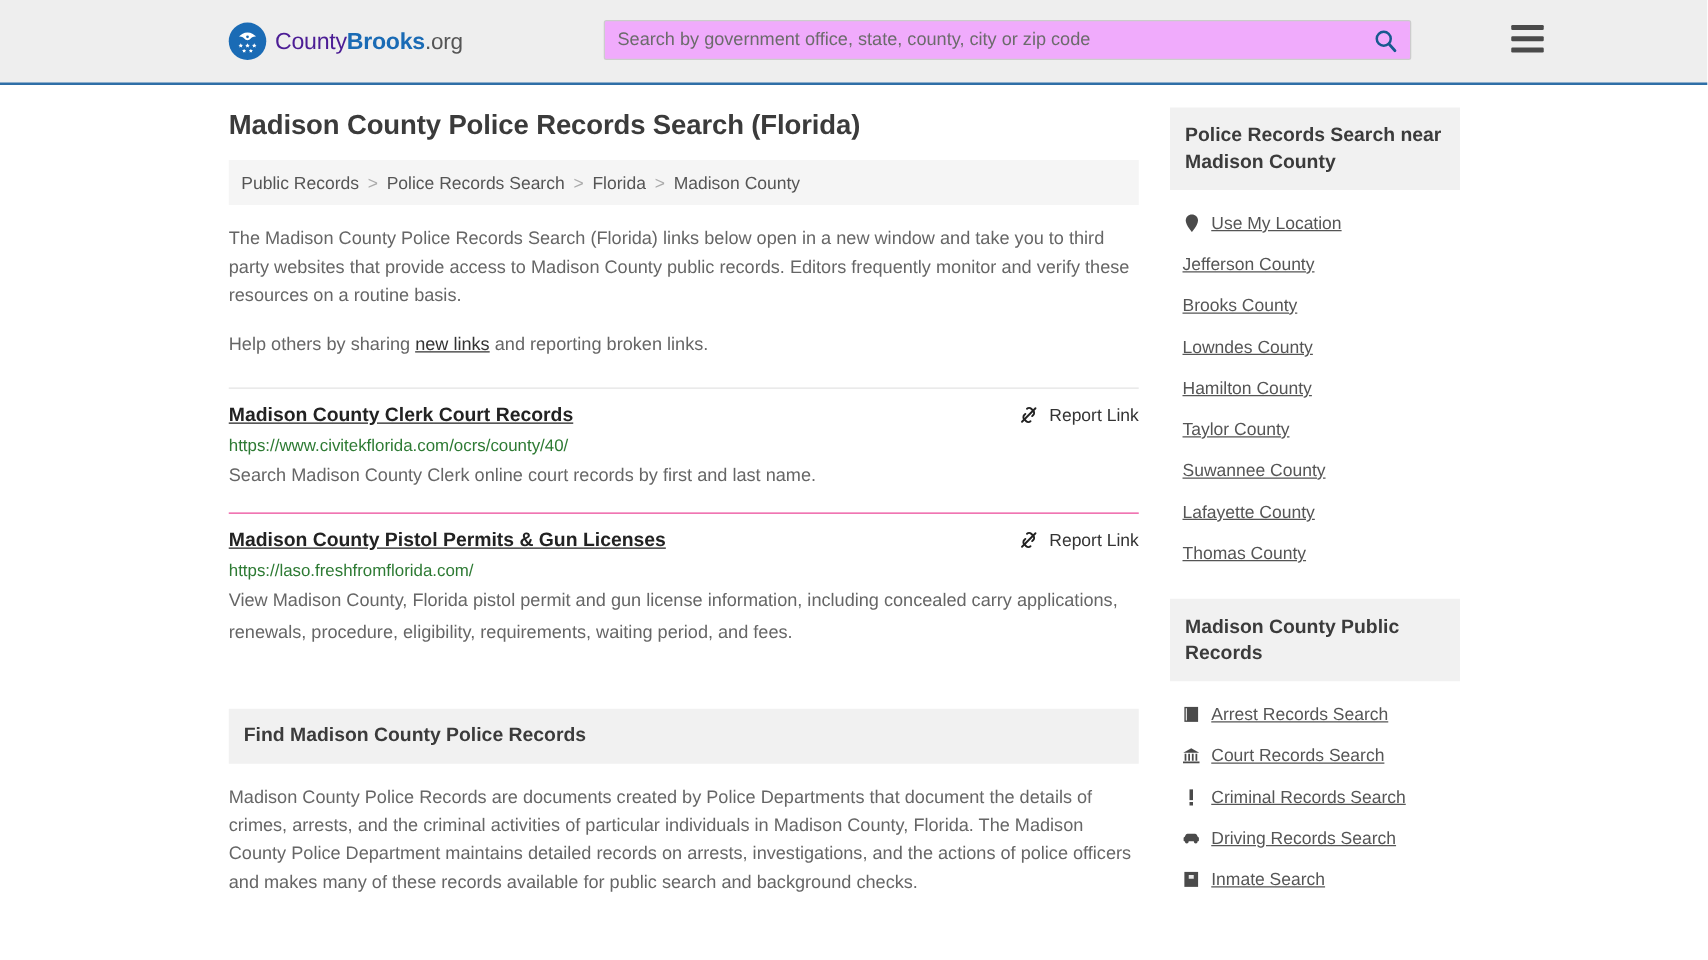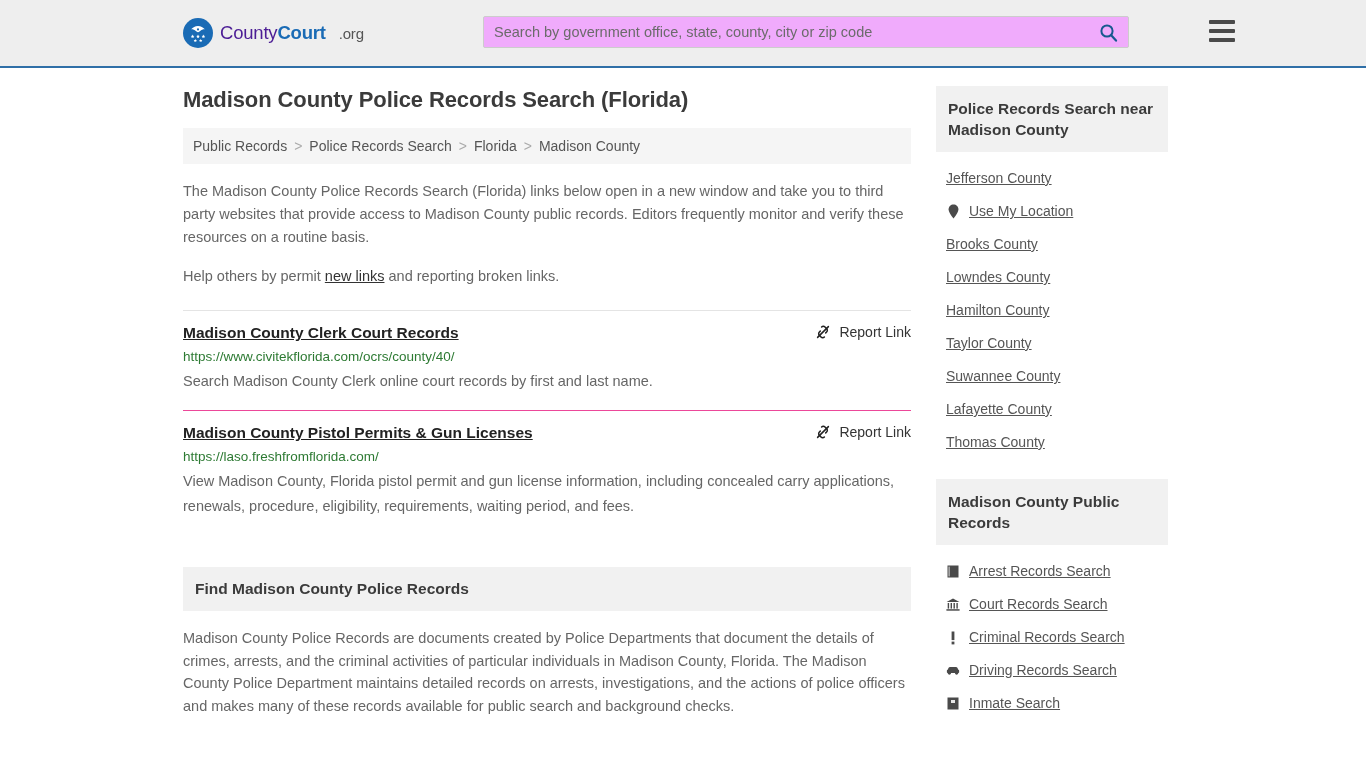--- a/index.html
+++ b/index.html
@@ -49,21 +49,21 @@
     flex: 0 0 auto;
   }
   .brand-mark svg { display: block; }
   .brand-text {
     font-size: 18.5px;
     letter-spacing: -0.2px;
     white-space: nowrap;
   }
   .brand-text .b1 { color: #4c1d95; margin-top: 38px; }
   .brand-text .b2 { color: #1a6bb5; font-weight: bold; }
-  .brand-text .b3 { color: #555555; font-size: 15px; margin-left: 13px; }
+  .brand-text .b3 { color: #555555; font-size: 18px; }
 
   .search-wrap {
     position: absolute;
     left: 300px;
     top: 16px;
     width: 646px;
     height: 32px;
     display: flex;
     align-items: center;
     background: #f0abfc;
@@ -265,21 +265,21 @@
         <svg width="22" height="22" viewBox="0 0 22 22">
           <path d="M11 4 C8 4 6 5.5 4.2 7.2 C6 7 7.2 7.6 8.2 8.6 C9 9.4 10 10.2 11 10.2 C12 10.2 13 9.4 13.8 8.6 C14.8 7.6 16 7 17.8 7.2 C16 5.5 14 4 11 4 Z" fill="#ffffff"></path>
           <circle cx="11" cy="7.4" r="1.1" fill="#1a6bb5"></circle>
           <path d="M5.6 12.6 l0.55 1.15 1.25 0.18 -0.9 0.88 0.21 1.25 -1.11 -0.59 -1.11 0.59 0.21 -1.25 -0.9 -0.88 1.25 -0.18 Z" fill="#ffffff"></path>
           <path d="M11 12.6 l0.55 1.15 1.25 0.18 -0.9 0.88 0.21 1.25 -1.11 -0.59 -1.11 0.59 0.21 -1.25 -0.9 -0.88 1.25 -0.18 Z" fill="#ffffff"></path>
           <path d="M16.4 12.6 l0.55 1.15 1.25 0.18 -0.9 0.88 0.21 1.25 -1.11 -0.59 -1.11 0.59 0.21 -1.25 -0.9 -0.88 1.25 -0.18 Z" fill="#ffffff"></path>
           <path d="M8.3 16.9 l0.5 1.05 1.15 0.17 -0.83 0.8 0.2 1.15 -1.02 -0.54 -1.02 0.54 0.2 -1.15 -0.83 -0.8 1.15 -0.17 Z" fill="#ffffff"></path>
           <path d="M13.7 16.9 l0.5 1.05 1.15 0.17 -0.83 0.8 0.2 1.15 -1.02 -0.54 -1.02 0.54 0.2 -1.15 -0.83 -0.8 1.15 -0.17 Z" fill="#ffffff"></path>
         </svg>
       </span>
-      <span class="brand-text"><span class="b1">County</span><span class="b2">Court</span><span class="b3">.org</span></span>
+      <span class="brand-text"><span class="b1">County</span><span class="b2">Brooks</span><span class="b3">.org</span></span>
     </a>
 
     <div class="search-wrap">
       <input class="search-input" type="text" placeholder="Search by government office, state, county, city or zip code" style="">
       <button class="search-btn">
         <svg width="19" height="19" viewBox="0 0 19 19">
           <circle cx="8" cy="8" r="5.6" fill="none" stroke="#17598f" stroke-width="2"></circle>
           <line x1="12.2" y1="12.2" x2="17" y2="17.6" stroke="#17598f" stroke-width="2.2" stroke-linecap="round"></line>
         </svg>
       </button>
@@ -305,21 +305,21 @@
       <span class="sep">&gt;</span>
       <a href="#">Police Records Search</a>
       <span class="sep">&gt;</span>
       <a href="#">Florida</a>
       <span class="sep">&gt;</span>
       <span class="current">Madison County</span>
     </div>
 
     <div class="intro">
       <p>The Madison County Police Records Search (Florida) links below open in a new window and take you to third party websites that provide access to Madison County public records. Editors frequently monitor and verify these resources on a routine basis.</p>
-      <p><span>Help others by permit </span><a href="#">new links</a><span> and reporting broken links.</span></p>
+      <p><span>Help others by sharing </span><a href="#">new links</a><span> and reporting broken links.</span></p>
     </div>
 
     <div class="results">
 
       <div class="result">
         <div class="result-head">
           <a class="result-title" href="#">Madison County Clerk Court Records</a>
           <a class="report-link" href="#">
             <svg width="16" height="16" viewBox="0 0 16 16">
               <path d="M6.6 3.0 a2.4 2.4 0 0 1 3.4 0 l1.6 1.6 a2.4 2.4 0 0 1 0 3.4 l-0.9 0.9" fill="none" stroke="#222" stroke-width="1.5" stroke-linecap="round"></path>
@@ -359,30 +359,30 @@
 
   </div>
 
   <div class="side-col">
 
     <div class="side-box">
       <div class="side-head">Police Records Search near Madison County</div>
       <div class="side-list">
 
         <div class="side-item">
-          <a href="#">Jefferson County</a>
-        </div>
-
-        <div class="side-item">
           <span class="side-icon">
             <svg width="11" height="15" viewBox="0 0 11 15">
               <path d="M5.5 0.5 C2.7 0.5 0.6 2.6 0.6 5.3 C0.6 9.0 5.5 14.5 5.5 14.5 C5.5 14.5 10.4 9.0 10.4 5.3 C10.4 2.6 8.3 0.5 5.5 0.5 Z" fill="#4a4a4a"></path>
             </svg>
           </span>
           <a href="#">Use My Location</a>
+        </div>
+
+        <div class="side-item">
+          <a href="#">Jefferson County</a>
         </div>
         <div class="side-item">
           <a href="#">Brooks County</a>
         </div>
         <div class="side-item">
           <a href="#">Lowndes County</a>
         </div>
         <div class="side-item">
           <a href="#">Hamilton County</a>
         </div>

